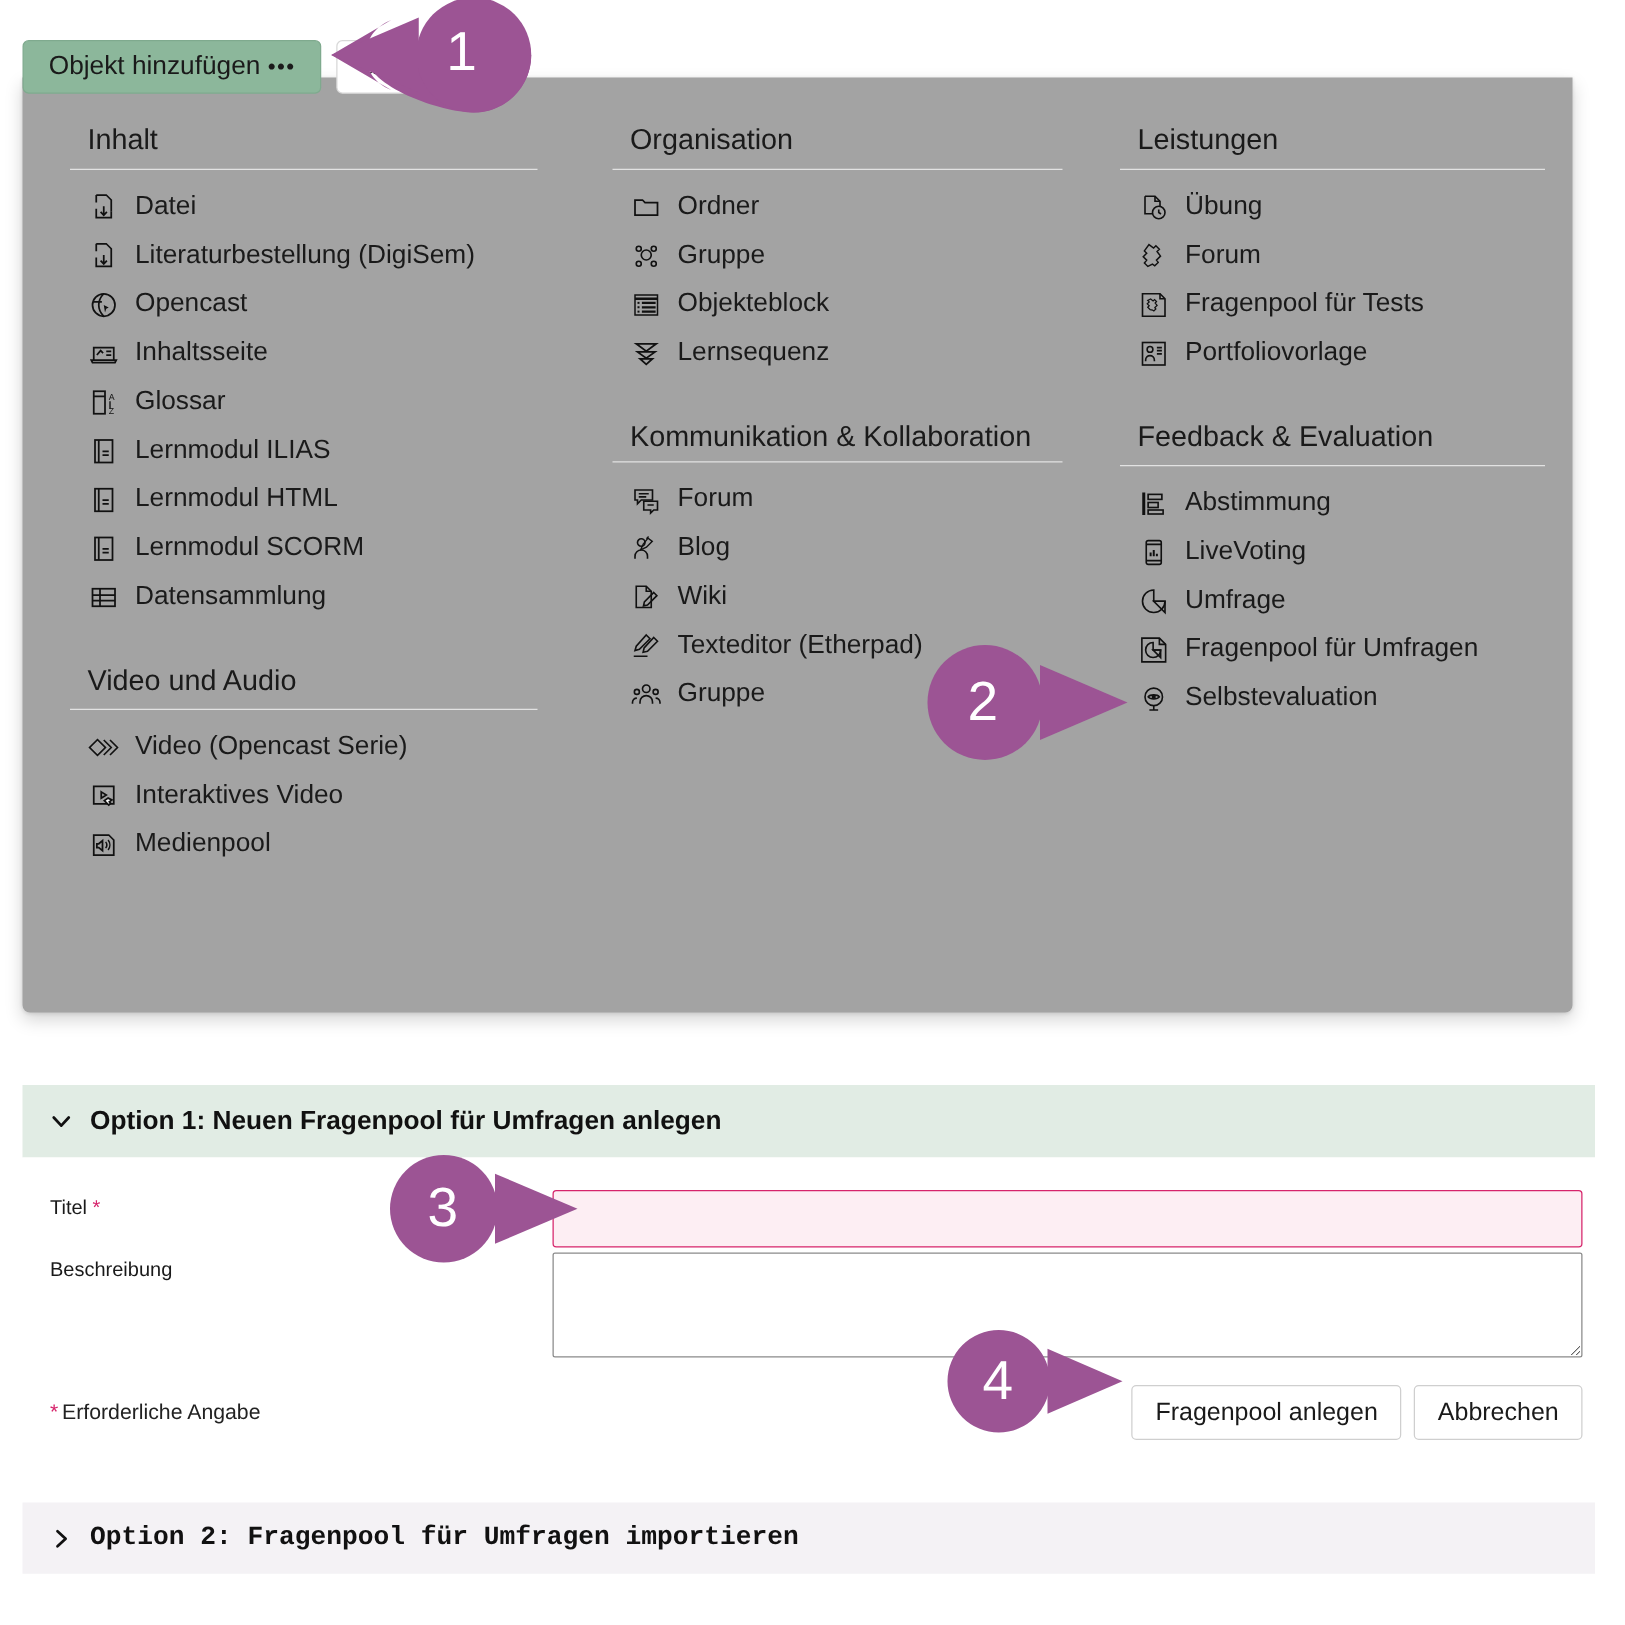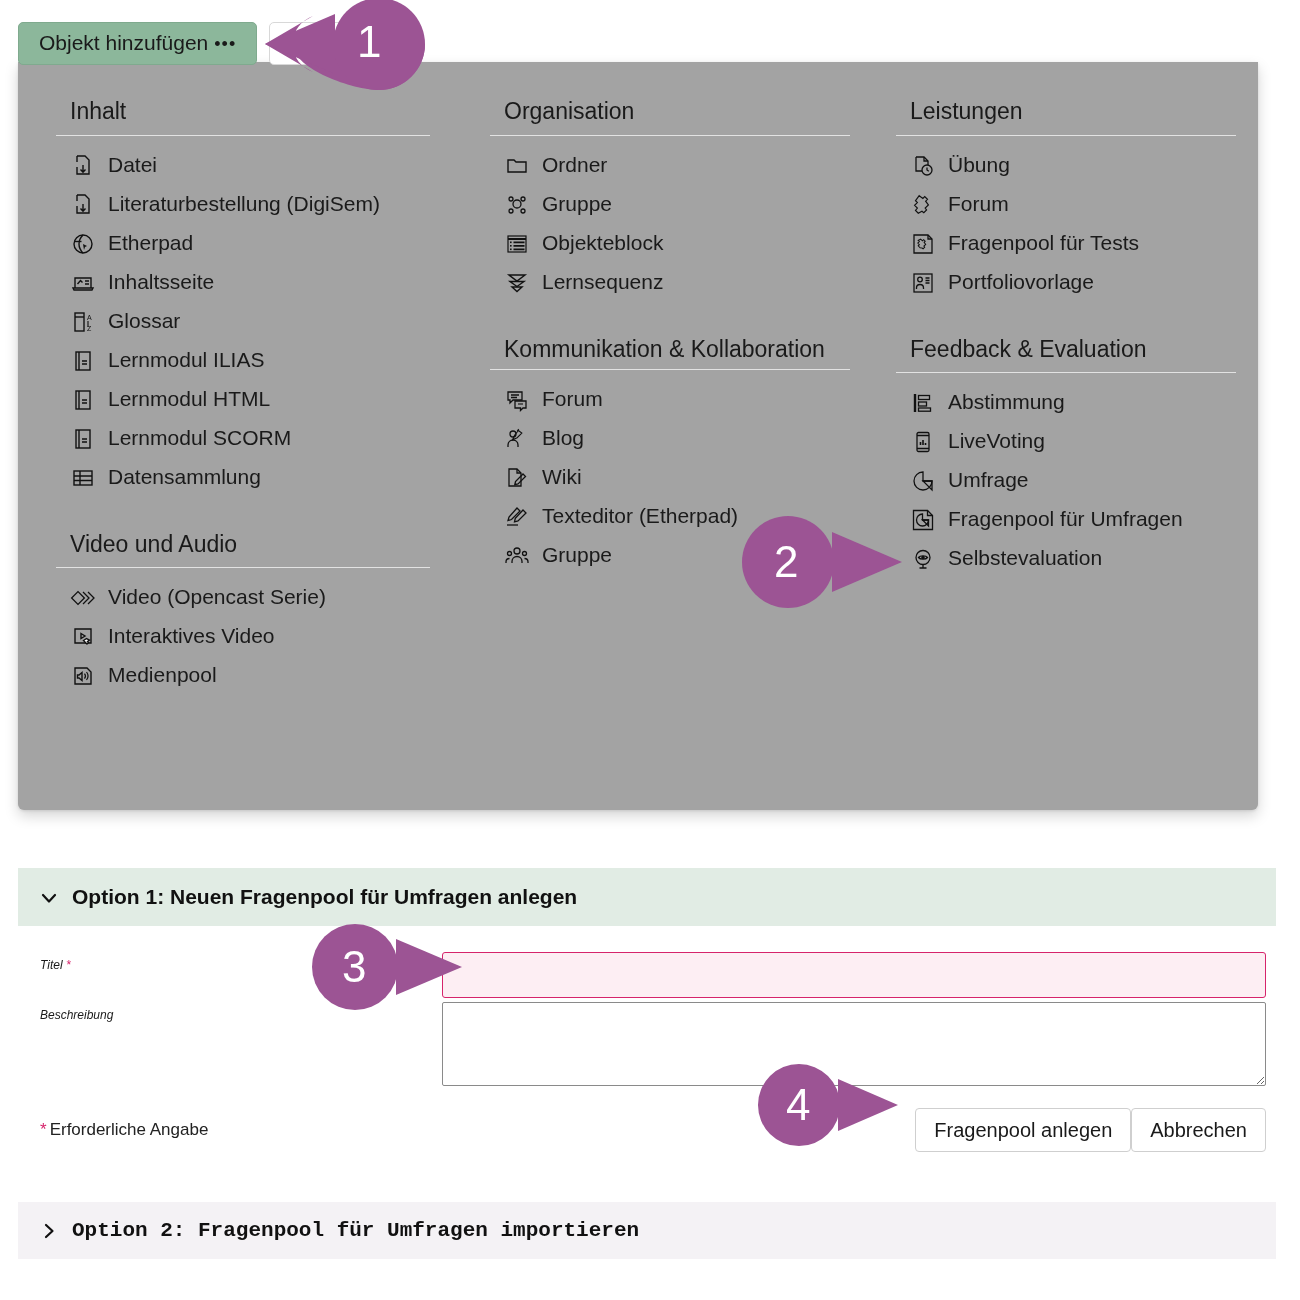--- a/index.html
+++ b/index.html
@@ -12,21 +12,21 @@
     height: 1300px;
     position: relative;
     font-family: "Liberation Sans", "DejaVu Sans", sans-serif;
     color: #1a1a1a;
     overflow: hidden;
   }
 
   
   .topbar {
     position: absolute;
-    top: 22px;
+    top: 32px;
     left: 18px;
     display: flex;
     align-items: center;
     gap: 12px;
     z-index: 5;
   }
   .btn-add {
     background: #8cb79b;
     border: 1px solid #7faa8e;
     border-radius: 5px;
@@ -154,24 +154,23 @@
   }
   .frow {
     display: flex;
     align-items: flex-start;
     margin-bottom: 4px;
   }
   .flabel {
     width: 424px;
     padding-left: 22px;
     box-sizing: border-box;
-    font-size: 12px;
+    font-size: 16px;
     color: #1a1a1a;
     padding-top: 6px;
-    font-style: italic;
   }
   .req-star { color: #d6246b; }
   .fctrl { flex: 1; padding-right: 10px; }
   .input-title {
     width: 100%;
     height: 46px;
     box-sizing: border-box;
     background: #fdeef3;
     border: 1.5px solid #d6246b;
     border-radius: 3px;
@@ -201,20 +200,21 @@
   }
   .required-note {
     padding-left: 22px;
     font-size: 17px;
     color: #222222;
     flex: 1;
   }
   .required-note .req-star { margin-right: 3px; }
   .btns {
     display: flex;
+    gap: 10px;
     padding-right: 10px;
   }
   .btn-form {
     background: #ffffff;
     border: 1px solid #cfcfcf;
     border-radius: 4px;
     padding: 11px 18px;
     font-size: 20px;
     color: #1a1a1a;
     cursor: pointer;
@@ -283,21 +283,21 @@
 
       <div class="menu-item">
         <span class="ic">
           <svg viewBox="0 0 26 26" width="26" height="26" fill="none" stroke="#111" stroke-width="1.4">
             <circle cx="13" cy="13" r="9"></circle>
             <path d="M13 4c-3 3-4 6-4 9s1 6 4 9"></path>
             <path d="M4.5 10.5h7"></path>
             <path d="M13 13l4 2-2 1-1 3z" fill="#111" stroke="none"></path>
           </svg>
         </span>
-        <span class="lbl">Etherpad</span>
+        <span class="lbl">Opencast</span>
       </div>
 
       <div class="menu-item">
         <span class="ic">
           <svg viewBox="0 0 26 26" width="26" height="26" fill="none" stroke="#111" stroke-width="1.4">
             <path d="M5 18V8h16v10"></path>
             <path d="M3 18h20l-1 2H4z"></path>
             <path d="M7.5 14l3-3.5 2 2"></path>
             <path d="M15 11h4M15 14h4"></path>
           </svg>

